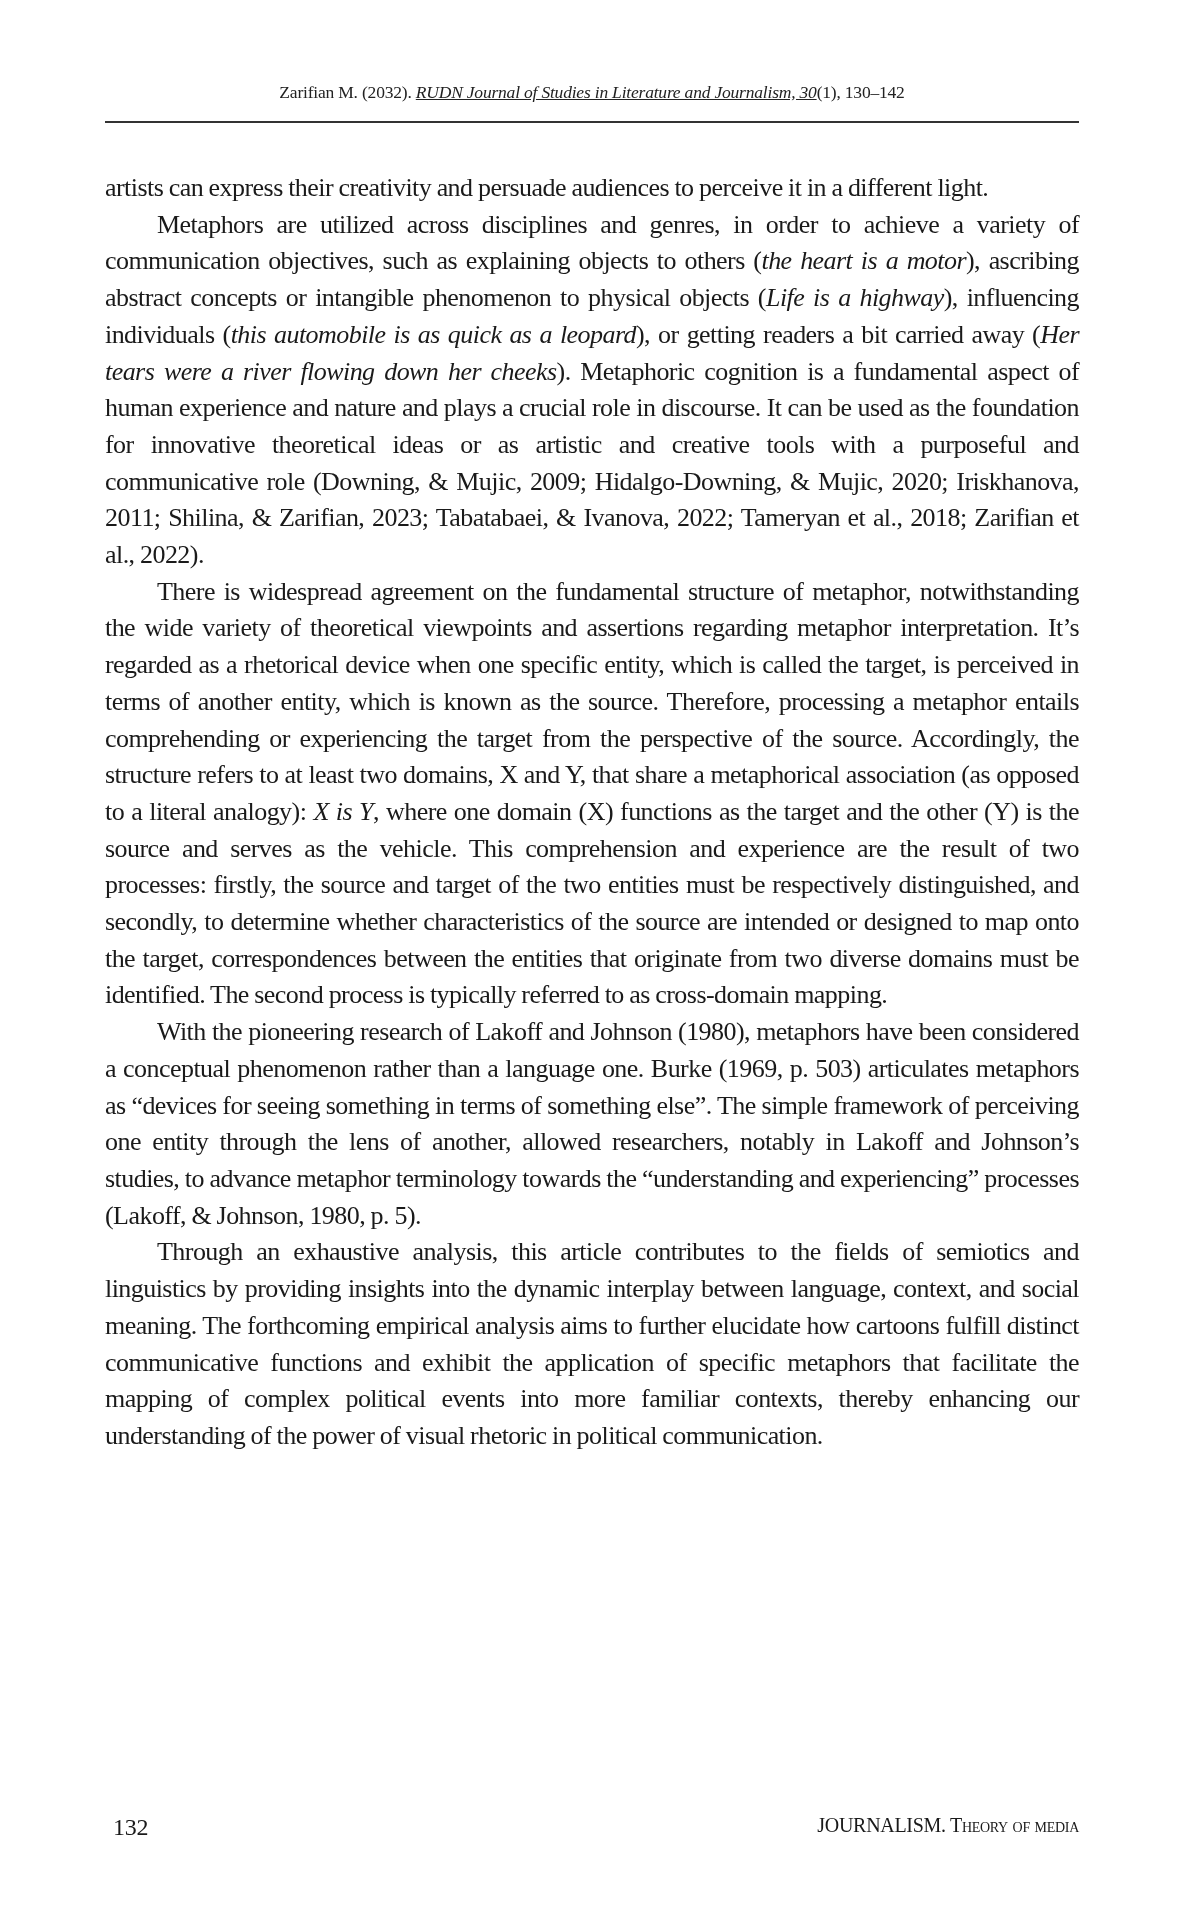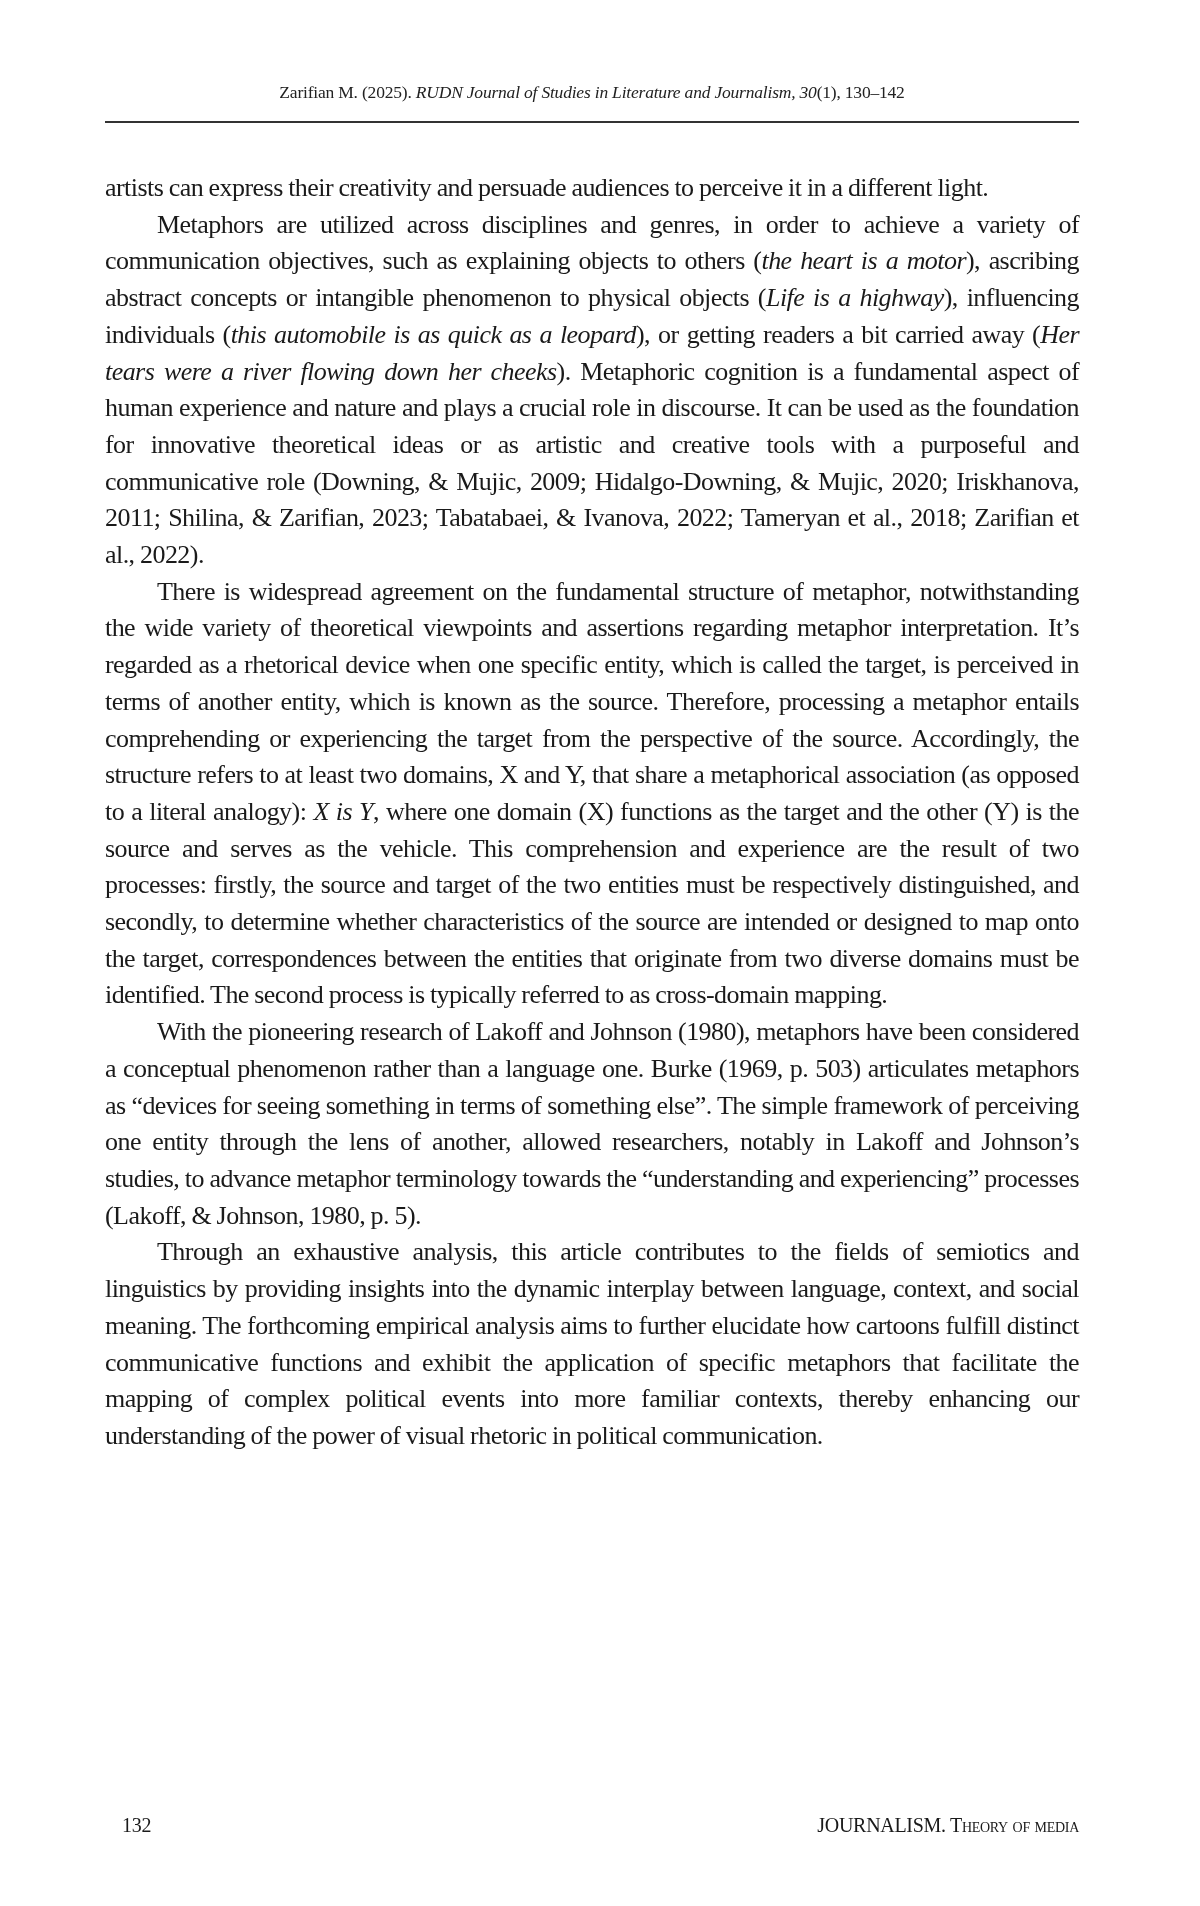--- a/index.html
+++ b/index.html
@@ -18,21 +18,21 @@
   .running-header {
     position: absolute;
     left: 105px;
     width: 974px;
     top: 82px;
     text-align: center;
     font-size: 17.5px;
     letter-spacing: -0.2px;
     color: #222;
   }
-  .running-header i { font-style: italic; }
+  .running-header i { font-style: italic; text-decoration: underline; }
   .header-rule {
     position: absolute;
     left: 105px;
     width: 974px;
     top: 121px;
     height: 0;
     border-top: 2px solid #333;
   }
   .body-text {
     position: absolute;
@@ -49,43 +49,43 @@
     margin: 0;
     text-indent: 52px;
   }
   .body-text p.continued {
     text-indent: 0;
     margin-top: 20px;
   }
   .body-text i { }
   .footer-left {
     position: absolute;
-    left: 122px;
+    left: 113px;
     top: 1814px;
-    font-size: 20px;
+    font-size: 24px;
     letter-spacing: -0.3px;
     font-family: Liberation Serif, serif;
   }
   .footer-right {
     position: absolute;
     right: 121px;
     top: 1814px;
     font-size: 20px;
     letter-spacing: -0.3px;
     margin-left: 26px;
   }
   .smallcaps {
     font-variant: small-caps;
   }
 </style>
 </head>
 <body>
 
 <div class="running-header">
-  <span>Zarifian M. (2025). </span><i>RUDN Journal of Studies in Literature and Journalism, 30</i><span>(1), 130–142</span>
+  <span>Zarifian M. (2032). </span><i>RUDN Journal of Studies in Literature and Journalism, 30</i><span>(1), 130–142</span>
 </div>
 <div class="header-rule"></div>
 
 <div class="body-text" id="body-text">
     <p class="continued"><span>artists can express their creativity and persuade audiences to perceive it in a different light.</span></p>
     <p><span>Metaphors are utilized across disciplines and genres, in order to achieve a variety of communication objectives, such as explaining objects to others (</span><i>the heart is a motor</i><span>), ascribing abstract concepts or intangible phenomenon to physical objects (</span><i>Life is a highway</i><span>), influencing individuals (</span><i>this automobile is as quick as a leopard</i><span>), or getting readers a bit carried away (</span><i>Her tears were a river flowing down her cheeks</i><span>). Metaphoric cognition is a fundamental aspect of human experience and nature and plays a crucial role in discourse. It can be used as the foundation for innovative theoretical ideas or as artistic and creative tools with a purposeful and communicative role (Downing, &amp; Mujic, 2009; Hidalgo-Downing, &amp; Mujic, 2020; Iriskhanova, 2011; Shilina, &amp; Zarifian, 2023; Tabatabaei, &amp; Ivanova, 2022; Tameryan et al., 2018; Zarifian et al., 2022).</span></p>
     <p><span>There is widespread agreement on the fundamental structure of metaphor, notwithstanding the wide variety of theoretical viewpoints and assertions regarding metaphor interpretation. It’s regarded as a rhetorical device when one specific entity, which is called the target, is perceived in terms of another entity, which is known as the source. Therefore, processing a metaphor entails comprehending or experiencing the target from the perspective of the source. Accordingly, the structure refers to at least two domains, X and Y, that share a metaphorical association (as opposed to a literal analogy): </span><i>X is Y</i><span>, where one domain (X) functions as the target and the other (Y) is the source and serves as the vehicle. This comprehension and experience are the result of two processes: firstly, the source and target of the two entities must be respectively distinguished, and secondly, to determine whether characteristics of the source are intended or designed to map onto the target, correspondences between the entities that originate from two diverse domains must be identified. The second process is typically referred to as cross-domain mapping.</span></p>
     <p><span>With the pioneering research of Lakoff and Johnson (1980), metaphors have been considered a conceptual phenomenon rather than a language one. Burke (1969, p. 503) articulates metaphors as “devices for seeing something in terms of something else”. The simple framework of perceiving one entity through the lens of another, allowed researchers, notably in Lakoff and Johnson’s studies, to advance metaphor terminology towards the “understanding and experiencing” processes (Lakoff, &amp; Johnson, 1980, p. 5).</span></p>
     <p><span>Through an exhaustive analysis, this article contributes to the fields of semiotics and linguistics by providing insights into the dynamic interplay between language, context, and social meaning. The forthcoming empirical analysis aims to further elucidate how cartoons fulfill distinct communicative functions and exhibit the application of specific metaphors that facilitate the mapping of complex political events into more familiar contexts, thereby enhancing our understanding of the power of visual rhetoric in political communication.</span></p>
   </div>

